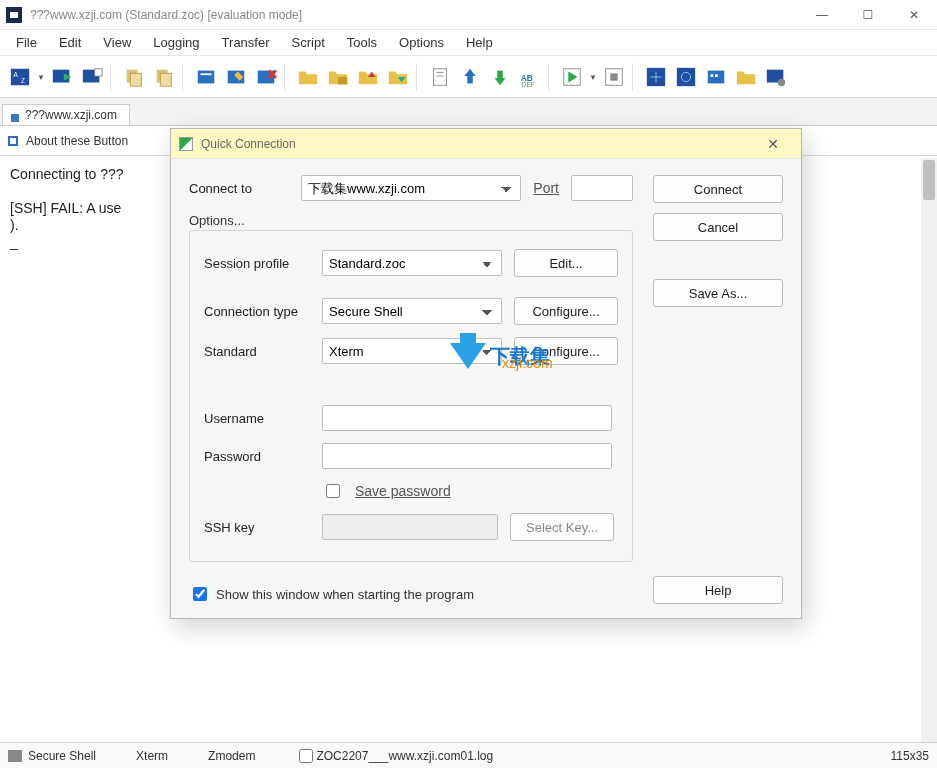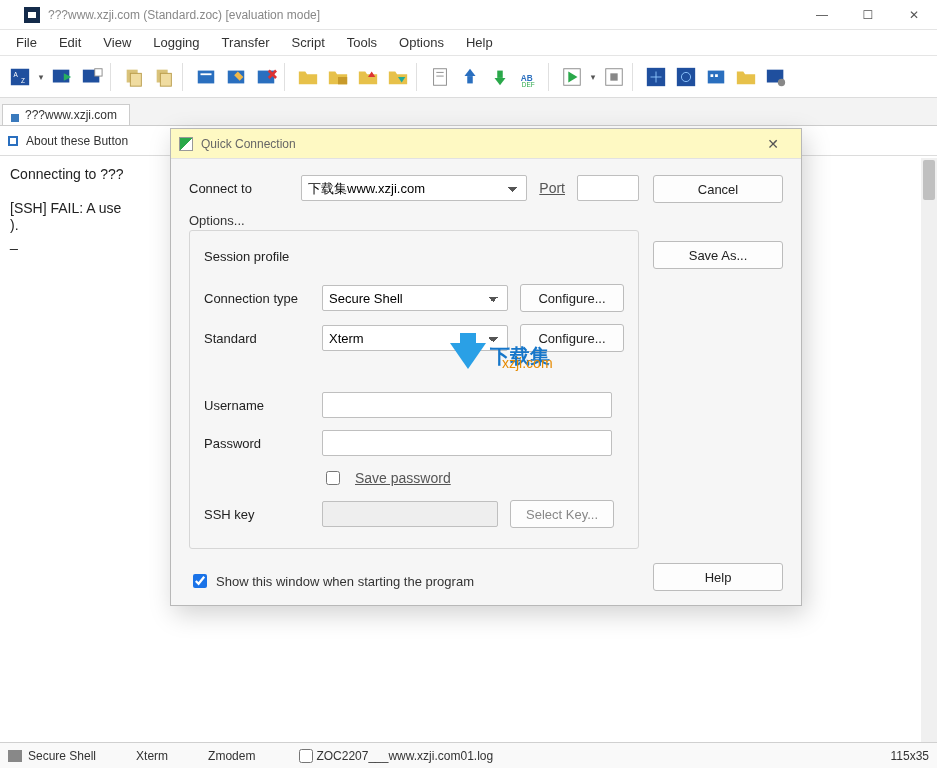--- a/index.html
+++ b/index.html
@@ -1,19 +1,19 @@
 <!DOCTYPE html>
 <html><head>
 <meta charset="utf-8">
 <style>
 * { box-sizing: border-box; font-family: "Segoe UI", Tahoma, sans-serif; }
 body { margin: 0; background: #fff; width: 937px; height: 768px; overflow: hidden; position: relative; }
 
 
-.titlebar { height: 30px; display: flex; align-items: center; background: #fff; border-bottom: 1px solid #e5e5e5; padding-left: 24px; }
+.titlebar { height: 30px; display: flex; align-items: center; background: #fff; border-bottom: 1px solid #e5e5e5; padding-left: 6px; }
 .titlebar .app-icon { width: 16px; height: 16px; background: #142b4a; margin-right: 8px; display:inline-flex; align-items:center; justify-content:center; }
 .titlebar .app-icon::after { content:""; width:8px; height:6px; background:#fff; }
 .titlebar .title-text { font-size: 12px; color: #888; }
 .titlebar .win-controls { margin-left: auto; display: flex; }
 .titlebar .win-btn { width: 46px; height: 30px; display: flex; align-items: center; justify-content: center; color: #555; font-size: 12px; }
 
 
 .menubar { height: 26px; display: flex; align-items: center; padding: 0 6px; font-size: 13px; color: #333; gap: 2px; border-bottom: 1px solid #e5e5e5; }
 .menubar .menu-item { padding: 2px 10px; }
 
@@ -46,21 +46,21 @@
 .statusbar .group { display:flex; align-items:center; }
 .statusbar .spacer { flex:1; }
 
 
 .modal { position:absolute; left:170px; top:128px; width:632px; background:#f6f6f6; border:1px solid #b8b8b8; box-shadow: 4px 8px 24px rgba(0,0,0,.18); }
 .modal .mtitle { height:30px; display:flex; align-items:center; padding:0 8px; background:#fef9c3; border-bottom:1px solid #e2e2e2; }
 .modal .mtitle .micon { width:14px; height:14px; background:linear-gradient(135deg,#2aa84a 50%,#fff 50%); margin-right:8px; border:1px solid #999; }
 .modal .mtitle .mtext { font-size:12px; color:#666; }
 .modal .mtitle .mclose { margin-left:auto; width:40px; text-align:center; color:#555; font-size:14px; }
 
-.modal .mbody { padding: 16px 18px 14px 18px; display:grid; grid-template-columns: 1fr 130px; gap: 0 14px; }
+.modal .mbody { padding: 16px 18px 14px 18px; display:grid; grid-template-columns: 1fr 130px; gap: 0 20px; }
 .main-col { }
 .side-col { display:flex; flex-direction:column; gap:10px; }
 
 .row { display:flex; align-items:center; margin-bottom: 12px; font-size:13px; color:#222; }
 .row .lab { width: 112px; }
 .row .ctrl { flex:1; display:flex; align-items:center; gap:12px; }
 
 .fieldset-label { font-size:13px; color:#333; margin: 4px 0 2px 0; }
 .fieldset { border:1px solid #d6d6d6; border-radius:3px; padding: 18px 14px 20px 14px;  background:#f6f6f6; }
 .fieldset .row .lab { width: 118px; }
@@ -318,20 +318,24 @@
           <select style="flex:1"><option>下载集www.xzji.com</option></select>
           <span class="tls">Port</span>
           <input type="text" class="small-input" value="" style="">
         </div>
       </div>
 
       <div class="fieldset-label">Options...</div>
       <div class="fieldset">
         <div class="row">
           <div class="lab">Session profile</div>
+          <div class="ctrl">
+            <select style="flex:1"><option>Standard.zoc</option></select>
+            <button class="btn">Edit...</button>
+          </div>
         </div>
         <div style="height:8px"></div>
         <div class="row">
           <div class="lab">Connection type</div>
           <div class="ctrl">
             <select style="flex:1"><option>Secure Shell</option></select>
             <button class="btn">Configure...</button>
           </div>
         </div>
         <div class="row">
@@ -371,20 +375,21 @@
       </div>
 
       <div style="height:22px"></div>
       <div class="checkbox-row">
         <input type="checkbox" class="checked-blue" checked="" style="">
         <span>Show this window when starting the program</span>
       </div>
     </div>
 
     <div class="side-col">
+      <button class="btn btn-block">Connect</button>
       <button class="btn btn-block">Cancel</button>
       <div style="height:18px"></div>
       <button class="btn btn-block">Save As...</button>
       <div style="flex:1"></div>
       <button class="btn btn-block">Help</button>
     </div>
   </div>
 </div>
 
 <div class="watermark">

